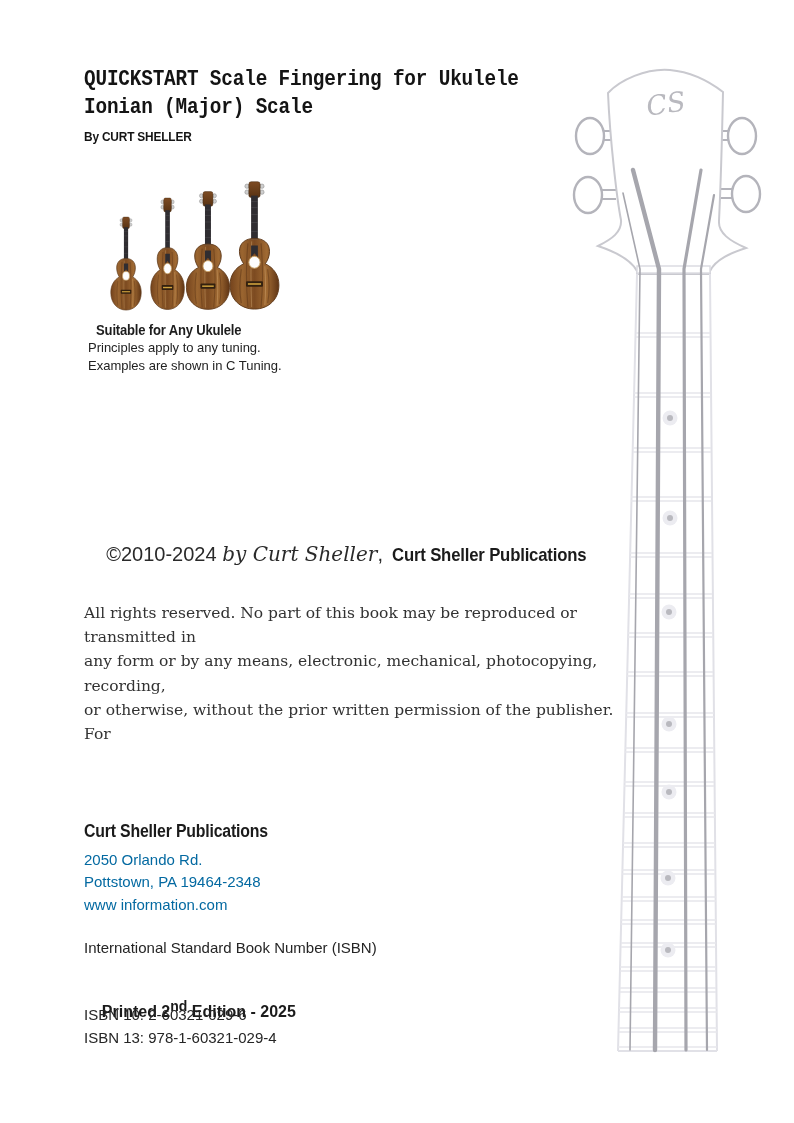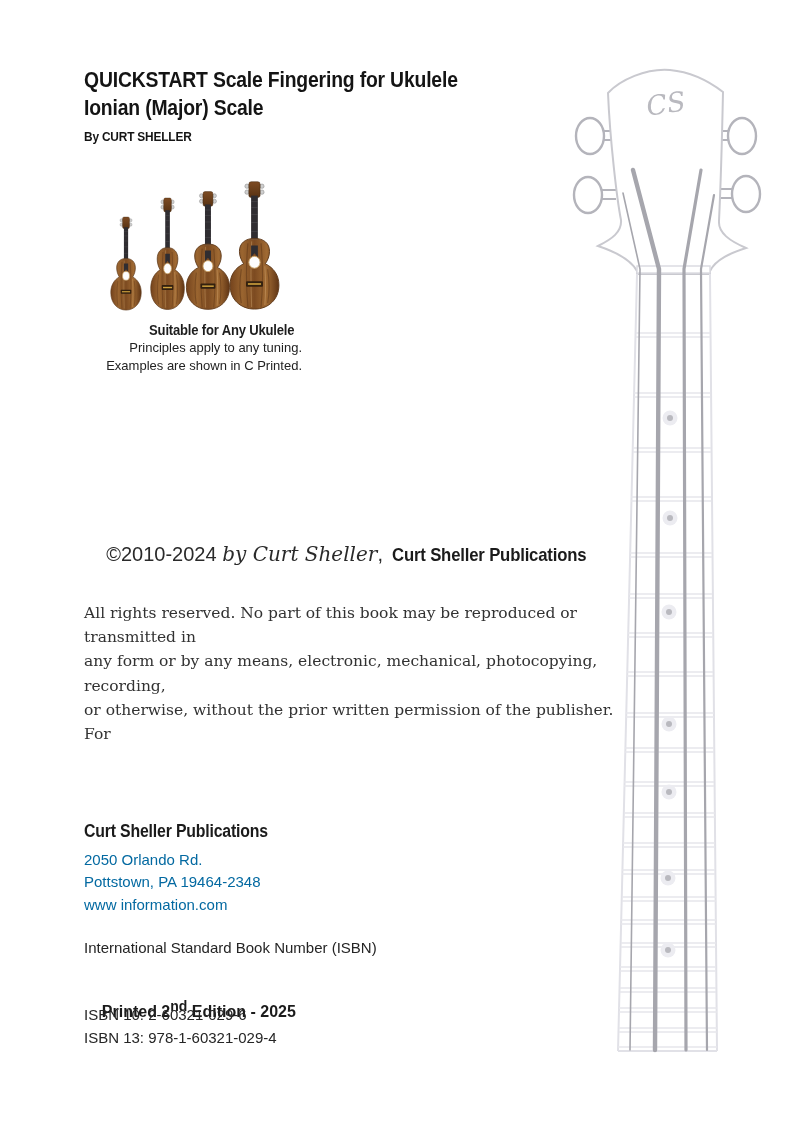--- a/index.html
+++ b/index.html
@@ -3,24 +3,24 @@
 <meta charset="utf-8">
 <style>
   html,body{margin:0;padding:0;background:#ffffff;}
   .page{position:relative;width:794px;height:1123px;background:#fff;overflow:hidden;
         font-family:"Liberation Sans",sans-serif;color:#1b1b1b;}
   .abs{position:absolute;}
   
   .cond{display:inline-block;transform:scaleX(0.88);transform-origin:0 50%;font-weight:bold;letter-spacing:-0.2px;}
   .cond-c{display:inline-block;transform:scaleX(0.9);transform-origin:50% 50%;font-weight:bold;letter-spacing:-0.2px;}
   
-  .title{font-size:22px;line-height:28px;color:#141414;}
+  .title{font-size:22px;line-height:28px;color:#141414;font-family:Liberation Mono, monospace;}
   .byline{font-size:13.5px;margin-top:7px;color:#141414;}
   
-  .figcap{width:214px;text-align:right;}
+  .figcap{width:214px;text-align:left;}
   .figcap .cap-title{font-size:14.5px;line-height:18px;color:#1d1d1d;}
   .figcap .cap-note{font-size:13px;line-height:17.5px;color:#222;}
   
   .copyright{font-size:20px;white-space:pre;color:#2a2a2a;}
   .copyright .ser{font-family:Liberation Sans, sans-serif;}
   .copyright .ital{font-family:"DejaVu Serif",serif;font-style:italic;}
   .copyright .pub{font-size:19px;color:#1b1b1b;margin-left:9px;}
   
   .rights{font-family:"DejaVu Serif",serif;font-size:15.5px;line-height:24.2px;color:#323232;width:560px;}
   
@@ -156,21 +156,21 @@
     </defs>
     <use href="#uke-proto" transform="translate(107.3,217) scale(0.585,0.727)"></use>
     <use href="#uke-proto" transform="translate(146.9,198) scale(0.645,0.871)"></use>
     <use href="#uke-proto" transform="translate(181.4,191.6) scale(0.83,0.92)"></use>
     <use href="#uke-proto" transform="translate(224.4,181.7) scale(0.94,0.995)"></use>
   </svg>
 
   <div class="abs figcap" style="left:88px;top:321px;">
     <div class="cap-title"><span class="cond-c">Suitable for Any Ukulele</span></div>
     <div class="cap-note">Principles apply to any tuning.</div>
-    <div class="cap-note">Examples are shown in C Printed.</div>
+    <div class="cap-note">Examples are shown in C Tuning.</div>
   </div>
 
   <div class="abs txt copyright" style="left:84px;top:519px;">
     <span class="ser">©2010-2024 </span><span class="ital">by Curt Sheller</span><span class="ser">,</span><span class="cond pub">Curt Sheller Publications</span>
   </div>
 
   <div class="abs txt rights" style="left:84px;top:601px;">
     <div>All rights reserved. No part of this book may be reproduced or transmitted in</div>
     <div>any form or by any means, electronic, mechanical, photocopying, recording,</div>
     <div>or otherwise, without the prior written permission of the publisher. For</div>

